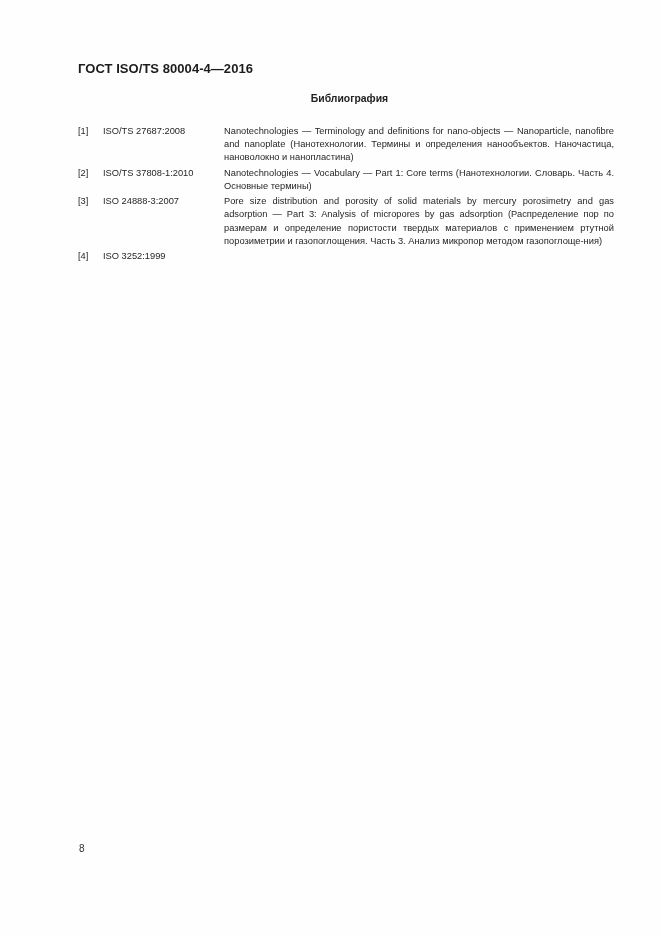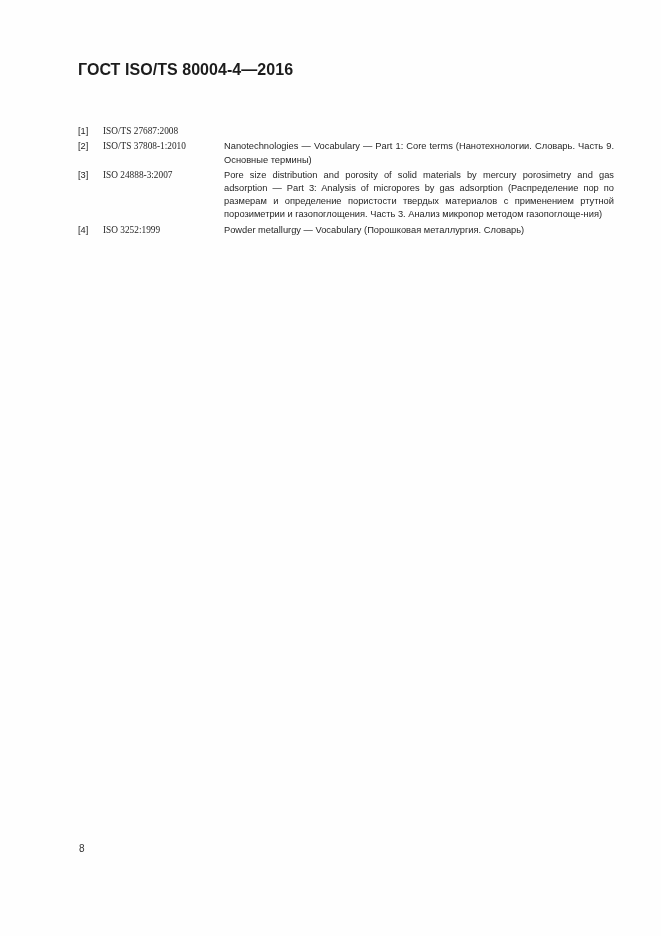--- a/index.html
+++ b/index.html
@@ -19,21 +19,21 @@
       position: absolute;
       left: 0; top: 0;
       width: 661px;
       height: 936px;
       background: #fefefe;
     }
     .doc-header {
       position: absolute;
       left: 78px;
       top: 61px;
-      font-size: 16px;
+      font-size: 13px;
       font-weight: bold;
       letter-spacing: 0.05px;
       color: #1c1c1c;
     }
     .section-title {
       position: absolute;
       left: 0;
       width: 100%;
       top: 93px;
       text-align: center;
@@ -57,21 +57,20 @@
       color: #262626;
       margin-bottom: 2.1px;
     }
     .entry-num {
       width: 25px;
       flex: 0 0 25px;
     }
     .entry-code {
       width: 121px;
       flex: 0 0 121px;
-      font-family: Liberation Serif, serif;
     }
     .entry-desc {
       flex: 1 1 auto;
       text-align: justify;
       hyphens: manual;
     }
     .page-number {
       position: absolute;
       left: 79px;
       top: 843px;
@@ -79,43 +78,44 @@
       color: #333;
     }
   </style>
 </head>
 <body>
 
 <div class="page">
 
   <div class="doc-header">ГОСТ ISO/TS 80004-4—2016</div>
 
+  <div class="section-title">Библиография</div>
 
   <div class="biblio">
 
     <div class="entry">
       <div class="entry-num">[1]</div>
       <div class="entry-code">ISO/TS 27687:2008</div>
+      <div class="entry-desc">Nanotechnologies — Terminology and definitions for nano-objects — Nanoparticle, nanofibre and nanoplate (Нанотехнологии. Термины и определения нанообъектов. Наночастица, нановолокно и нанопластина)</div>
     </div>
 
     <div class="entry">
       <div class="entry-num">[2]</div>
       <div class="entry-code">ISO/TS 37808-1:2010</div>
-      <div class="entry-desc">Nanotechnologies — Vocabulary — Part 1: Core terms (Нанотехнологии. Словарь. Часть 9. Основные термины)</div>
+      <div class="entry-desc">Nanotechnologies — Vocabulary — Part 1: Core terms (Нанотехнологии. Словарь. Часть 4. Основные термины)</div>
     </div>
 
     <div class="entry">
       <div class="entry-num">[3]</div>
       <div class="entry-code">ISO 24888-3:2007</div>
       <div class="entry-desc">Pore size distribution and porosity of solid materials by mercury porosimetry and gas adsorption — Part 3: Analysis of micropores by gas adsorption (Распределение пор по размерам и определение пористости твердых материалов с применением ртутной порозиметрии и газопоглощения. Часть 3. Анализ микропор методом газопоглоще-ния)</div>
     </div>
 
     <div class="entry">
       <div class="entry-num">[4]</div>
       <div class="entry-code">ISO 3252:1999</div>
-      <div class="entry-desc">Powder metallurgy — Vocabulary (Порошковая металлургия. Словарь)</div>
     </div>
 
   </div>
 
   <div class="page-number">8</div>
 
 </div>
 
 </body></html>

